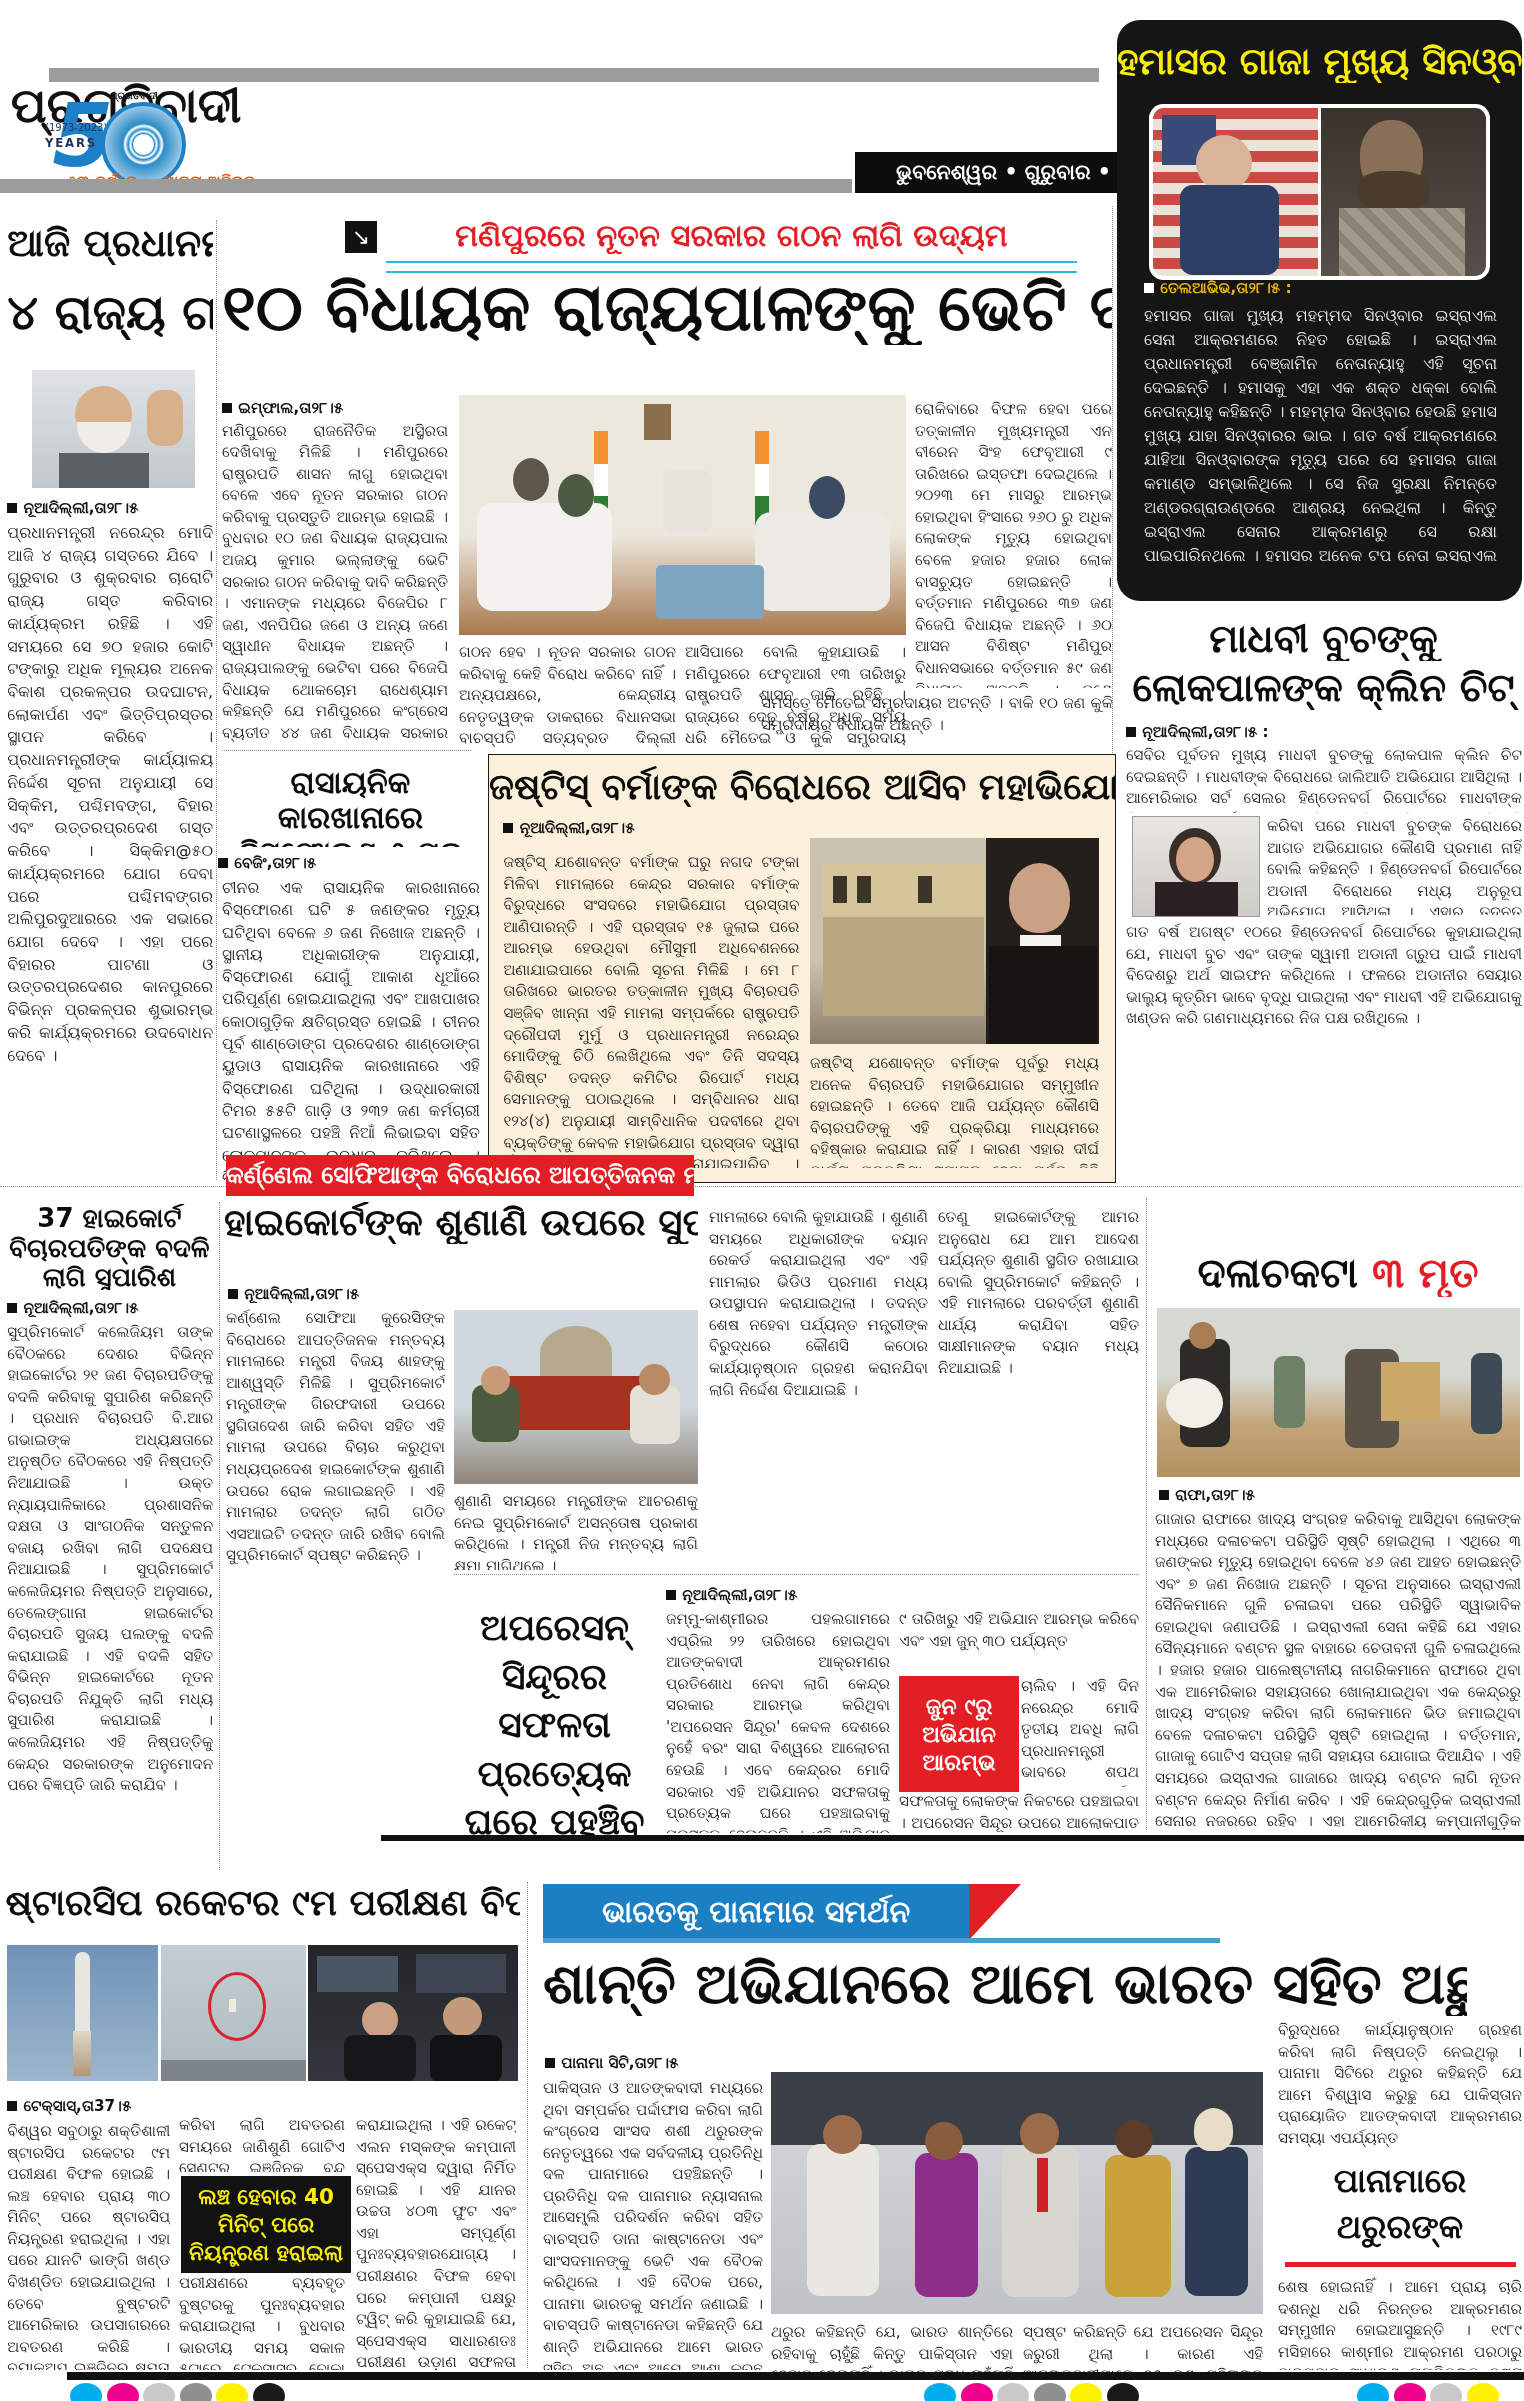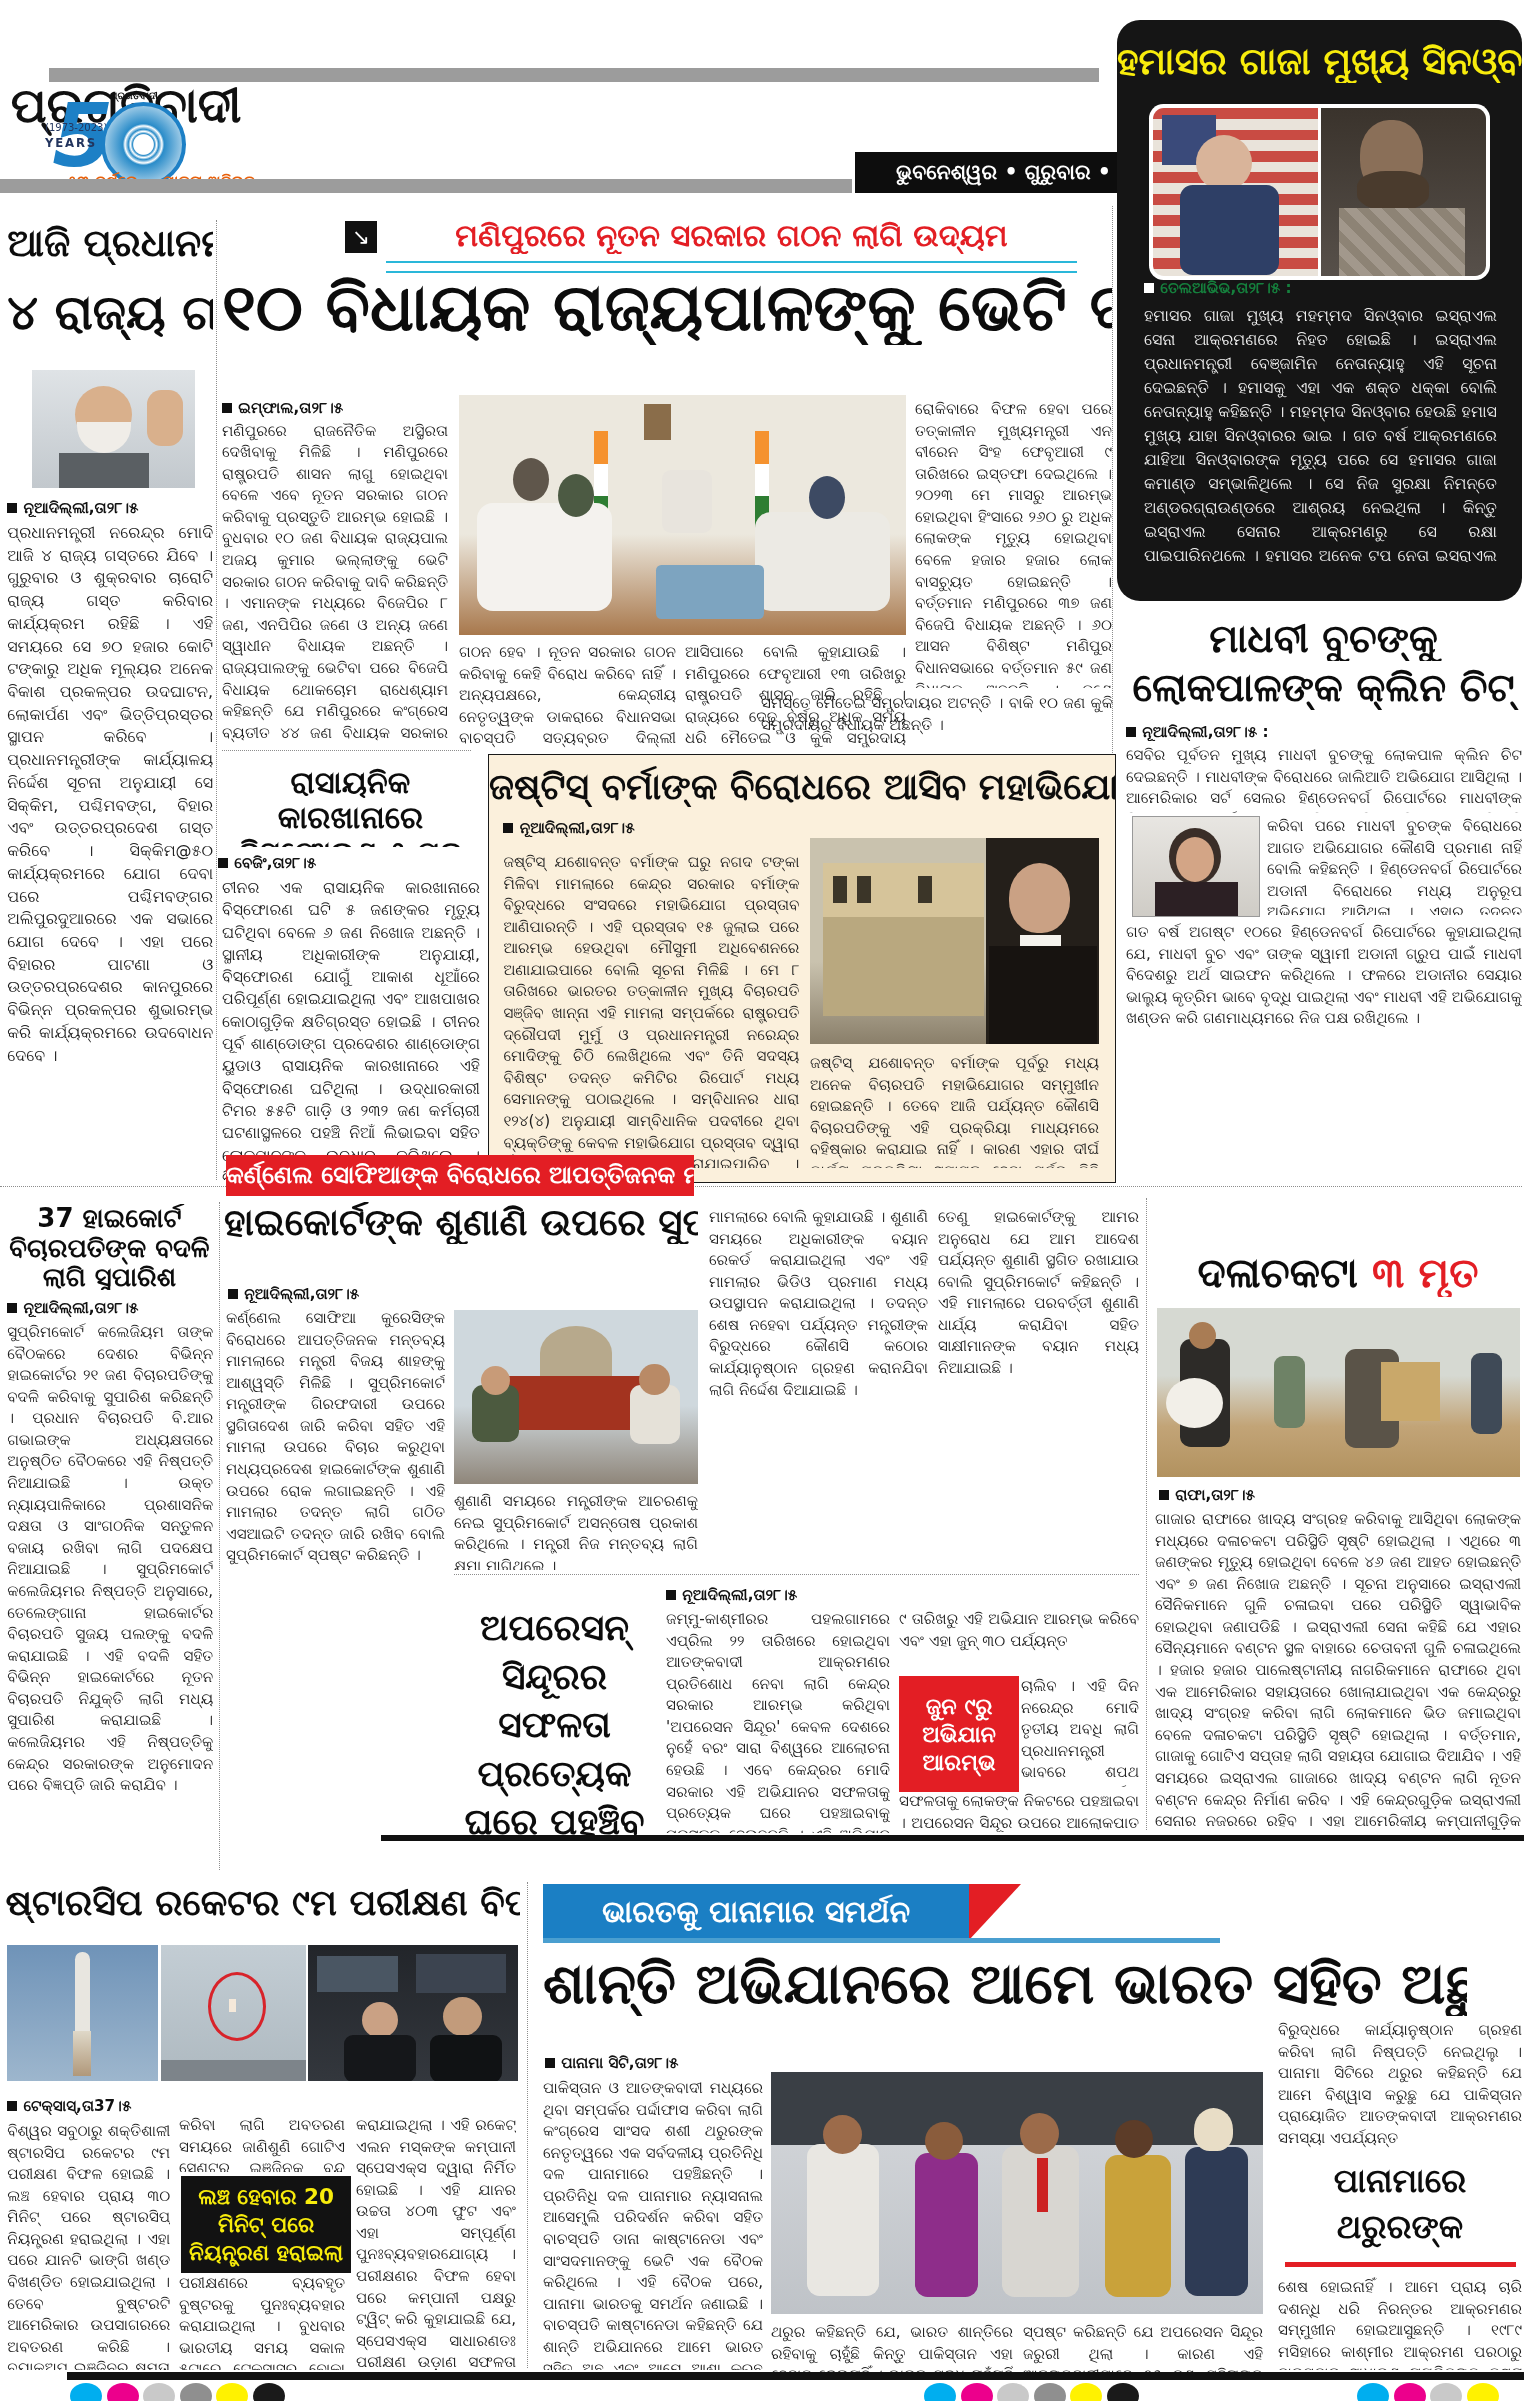--- a/index.html
+++ b/index.html
@@ -122,21 +122,21 @@
         <div class="abs" style="left:9px;top:7.2px;width:54px;height:50px;background:#3a4a7a"></div>
         <div class="abs" style="left:43px;top:27px;width:56px;height:56px;border-radius:50%;background:#d9b49a"></div>
         <div class="abs" style="left:27px;top:77px;width:99px;height:90px;border-radius:12.6px;background:#2e3f66"></div>
       </div>
       <div style="flex:1;position:relative;border-radius:0 10.8px 10.8px 0;overflow:hidden;background:linear-gradient(#3a332c,#57504a)">
         <div class="abs" style="left:39px;top:12.6px;width:63px;height:75px;border-radius:46%;background:#8a6f58"></div>
         <div class="abs" style="left:36px;top:63px;width:72px;height:39px;border-radius:40%;background:#4a3b2d"></div>
         <div class="abs" style="left:18px;top:100px;width:126px;height:72px;background:repeating-linear-gradient(45deg,#a2988c 0 9px,#8d8375 9px 18px)"></div>
       </div>
     </div>
-    <div class="dl" style="margin:196px 7px 0 27px;color:#15803d"><span class="sq" style="background:#fff"></span><span>ତେଲଆଭିଭ,ତା୨୮।୫ :</span></div>
+    <div class="dl" style="margin:196px 7px 0 27px;color:#eab308"><span class="sq" style="background:#fff"></span><span>ତେଲଆଭିଭ,ତା୨୮।୫ :</span></div>
     <div class="b" style="margin:7.2px 25px 0 27px;height:258px;color:#f0f0f0;font-size:16px;line-height:1.5">ହମାସର ଗାଜା ମୁଖ୍ୟ ମହମ୍ମଦ ସିନଓ୍ବାର ଇସ୍ରାଏଲ ସେନା ଆକ୍ରମଣରେ ନିହତ ହୋଇଛି । ଇସ୍ରାଏଲ ପ୍ରଧାନମନ୍ତ୍ରୀ ବେଞ୍ଜାମିନ ନେତାନ୍ୟାହୁ ଏହି ସୂଚନା ଦେଇଛନ୍ତି । ହମାସକୁ ଏହା ଏକ ଶକ୍ତ ଧକ୍କା ବୋଲି ନେତାନ୍ୟାହୁ କହିଛନ୍ତି । ମହମ୍ମଦ ସିନଓ୍ବାର ହେଉଛି ହମାସ ମୁଖ୍ୟ ଯାହା ସିନଓ୍ବାରର ଭାଇ । ଗତ ବର୍ଷ ଆକ୍ରମଣରେ ଯାହିଆ ସିନଓ୍ବାରଙ୍କ ମୃତ୍ୟୁ ପରେ ସେ ହମାସର ଗାଜା କମାଣ୍ଡ ସମ୍ଭାଳିଥିଲେ । ସେ ନିଜ ସୁରକ୍ଷା ନିମନ୍ତେ ଅଣ୍ଡରଗ୍ରାଉଣ୍ଡରେ ଆଶ୍ରୟ ନେଇଥିଲା । କିନ୍ତୁ ଇସ୍ରାଏଲ ସେନାର ଆକ୍ରମଣରୁ ସେ ରକ୍ଷା ପାଇପାରିନଥିଲେ । ହମାସର ଅନେକ ଟପ ନେତା ଇସ୍ରାଏଲ ସେନା ହାତରେ ପ୍ରାଣ ହରାଇଥିବା ବେଳେ ମହମ୍ମଦ ସିନଓ୍ବାର ବାକି ହମାସ ନେତାଙ୍କ ମଧ୍ୟରେ ସବୁଠାରୁ ଅଗ୍ରଣୀ ଥିଲେ ଏବଂ ତାଙ୍କୁ ଭବିଷ୍ୟତର ହମାସ ମୁଖ୍ୟ ଭାବେ ବିବେଚନା କରାଯାଉଥିଲା ।</div>
   </div>
 
   <div class="abs hl ctr nowrap" style="left:1126px;top:617px;width:395px;font-size:39px">ମାଧବୀ ବୁଚଙ୍କୁ</div>
   <div class="abs hl ctr nowrap" style="left:1126px;top:666px;width:395px;font-size:39px">ଲୋକପାଳଙ୍କ କ୍ଲିନ ଚିଟ୍</div>
   <div class="abs dl" style="left:1126px;top:723px;width:395px"><span class="sq"></span><span>ନୂଆଦିଲ୍ଲୀ,ତା୨୮।୫ :</span></div>
   <div class="abs b" style="left:1126px;top:745px;width:396px;height:68px">ସେବିର ପୂର୍ବତନ ମୁଖ୍ୟ ମାଧବୀ ବୁଚଙ୍କୁ ଲୋକପାଳ କ୍ଲିନ ଚିଟ ଦେଇଛନ୍ତି । ମାଧବୀଙ୍କ ବିରୋଧରେ ଜାଲିଆତି ଅଭିଯୋଗ ଆସିଥିଲା । ଆମେରିକାର ସର୍ଟ ସେଲର ହିଣ୍ଡେନବର୍ଗ ରିପୋର୍ଟରେ ମାଧବୀଙ୍କ ବିରୋଧରେ ମାର୍କେଟ୍‌କୁ ପ୍ରଭାବିତ କରିବା ନିମନ୍ତେ ଜାଲିଆତି ଅଭିଯୋଗ ଆସିଥିଲା । ଏ ସମ୍ପର୍କରେ ତଦନ୍ତ ନିମନ୍ତେ ଲୋକପାଳଙ୍କୁ ନିକଟରେ ମାମଲା ରୁଜୁ ହୋଇଥିଲା । ଲୋକପାଳ ଏହାର ତଦନ୍ତ</div>
   <div class="photo" style="left:1132px;top:816px;width:126px;height:99px;background:linear-gradient(#e8e6e2,#cfccc6);border:0.9px solid #999">
     <div class="abs" style="left:36px;top:10.8px;width:52px;height:57px;border-radius:50%;background:#3a2e28"></div>
     <div class="abs" style="left:43px;top:20px;width:38px;height:45px;border-radius:50%;background:#d3a586"></div>
@@ -204,21 +204,21 @@
       <div class="abs" style="left:108px;top:9px;width:90px;height:39px;background:#3c4450"></div>
       <div class="abs" style="left:54px;top:57px;width:36px;height:36px;border-radius:50%;background:#caa184"></div>
       <div class="abs" style="left:135px;top:52px;width:39px;height:39px;border-radius:50%;background:#c29b7b"></div>
       <div class="abs" style="left:36px;top:90px;width:72px;height:47px;border-radius:9px;background:#15171a"></div>
       <div class="abs" style="left:122px;top:90px;width:72px;height:47px;border-radius:9px;background:#101214"></div>
     </div>
   </div>
   <div class="abs dl" style="left:7.2px;top:2097px;width:206px"><span class="sq"></span><span>ଟେକ୍ସାସ୍,ତା37।୫</span></div>
   <div class="abs b" style="left:7.2px;top:2121px;width:163px;height:249px">ବିଶ୍ୱର ସବୁଠାରୁ ଶକ୍ତିଶାଳୀ ଷ୍ଟାରସିପ ରକେଟର ୯ମ ପରୀକ୍ଷଣ ବିଫଳ ହୋଇଛି । ଲଞ୍ଚ ହେବାର ପ୍ରାୟ ୩୦ ମିନିଟ୍ ପରେ ଷ୍ଟାରସିପ୍ ନିୟନ୍ତ୍ରଣ ହରାଇଥିଲା । ଏହା ପରେ ଯାନଟି ଭାଙ୍ଗି ଖଣ୍ଡ ବିଖଣ୍ଡିତ ହୋଇଯାଇଥିଲା । ତେବେ ବୁଷ୍ଟରଟି ଆମେରିକାର ଉପସାଗରରେ ଅବତରଣ କରିଛି । ବ୍ୟାକଅପ୍ ଇଞ୍ଜିନର କ୍ଷମତା ପରୀକ୍ଷା</div>
   <div class="abs b" style="left:179px;top:2115px;width:166px;height:57px">କରିବା ଲାଗି ଅବତରଣ ସମୟରେ ଜାଣିଶୁଣି ଗୋଟିଏ ସେଣ୍ଟର ଇଞ୍ଜିନକୁ ବନ୍ଦ କରିଦିଆଯାଇଥିଲା । ଏହି ପରୀକ୍ଷଣରେ ପ୍ରଥମ ଥର ଲାଗି ସପ୍ତମ</div>
-  <div class="abs blackyellow" style="left:181px;top:2176px;width:163px;height:90px;font-size:21.5px;padding:3.6px">ଲଞ୍ଚ ହେବାର 20 ମିନିଟ୍ ପରେ ନିୟନ୍ତ୍ରଣ ହରାଇଲା</div>
+  <div class="abs blackyellow" style="left:181px;top:2176px;width:163px;height:90px;font-size:21.5px;padding:3.6px">ଲଞ୍ଚ ହେବାର 40 ମିନିଟ୍ ପରେ ନିୟନ୍ତ୍ରଣ ହରାଇଲା</div>
   <div class="abs b" style="left:179px;top:2273px;width:166px;height:97px">ପରୀକ୍ଷଣରେ ବ୍ୟବହୃତ ବୁଷ୍ଟରକୁ ପୁନଃବ୍ୟବହାର କରାଯାଇଥିଲା ।  ବୁଧବାର ଭାରତୀୟ ସମୟ ସକାଳ ୫ଟାରେ ଟେକ୍ସାସର ବୋକା ଚିକାରୁ ଷ୍ଟାରସିପ୍ ଉତକ୍ଷେପଣ</div>
   <div class="abs b" style="left:356px;top:2115px;width:160px;height:255px">କରାଯାଇଥିଲା । ଏହି ରକେଟ୍ ଏଲନ ମସ୍କଙ୍କ କମ୍ପାନୀ ସ୍ପେସଏକ୍ସ ଦ୍ୱାରା ନିର୍ମିତ ହୋଇଛି । ଏହି ଯାନର ଉଚ୍ଚତା ୪୦୩ ଫୁଟ ଏବଂ ଏହା ସମ୍ପୂର୍ଣ୍ଣ ପୁନଃବ୍ୟବହାରଯୋଗ୍ୟ । ପରୀକ୍ଷଣର ବିଫଳ ହେବା ପରେ କମ୍ପାନୀ ପକ୍ଷରୁ ଟ୍ୱିଟ୍ କରି କୁହାଯାଇଛି ଯେ, ସ୍ପେସଏକ୍ସ ସାଧାରଣତଃ ପରୀକ୍ଷଣ ଉଡ଼ାଣ ସଫଳତା ଭାବରେ ଉପସ୍ଥାପନ କରେ । ଏହିପରି ପରୀକ୍ଷଣରୁ ଆମେ ଯାହା ଶିଖୁ ତାହା ହିଁ ସଫଳତା ଆଣିଥାଏ । ଆଜିର ପରୀକ୍ଷଣ ଆମକୁ ଷ୍ଟାରସିପର ନିର୍ଭରଯୋଗ୍ୟତାକୁ ଉନ୍ନତ କରିବାରେ ସାହାଯ୍ୟ କରିବ ।</div>
 
   <div class="abs ctr nowrap" style="left:543px;top:1884px;width:426px;height:56px;background:#1b7fc4;color:#fff;font-size:30px;font-weight:800;line-height:56px;overflow:hidden">ଭାରତକୁ ପାନାମାର ସମର୍ଥନ</div>
   <div class="abs" style="left:969px;top:1884px;width:52px;height:56px;background:#e31e24;clip-path:polygon(0 0,100% 0,0 100%)"></div>
   <div class="abs" style="left:543px;top:1938px;width:677px;height:4.5px;background:#4a9fd0"></div>
   <div class="abs hl nowrap" style="left:543px;top:1952px;width:924px;font-size:56px">ଶାନ୍ତି ଅଭିଯାନରେ ଆମେ ଭାରତ ସହିତ ଅଛୁ</div>
   <div class="abs dl" style="left:545px;top:2054px;width:251px"><span class="sq"></span><span>ପାନାମା ସିଟି,ତା୨୮।୫</span></div>
   <div class="abs b" style="left:543px;top:2078px;width:220px;height:292px">ପାକିସ୍ତାନ ଓ ଆତଙ୍କବାଦୀ ମଧ୍ୟରେ ଥିବା ସମ୍ପର୍କର ପର୍ଦ୍ଦାଫାସ କରିବା ଲାଗି କଂଗ୍ରେସ ସାଂସଦ ଶଶୀ ଥରୁରଙ୍କ ନେତୃତ୍ୱରେ ଏକ ସର୍ବଦଳୀୟ ପ୍ରତିନିଧି ଦଳ ପାନାମାରେ ପହଞ୍ଚିଛନ୍ତି । ପ୍ରତିନିଧି ଦଳ ପାନାମାର ନ୍ୟାସନାଲ ଆସେମ୍ବ୍ଲି ପରିଦର୍ଶନ କରିବା ସହିତ ବାଚସ୍ପତି ଡାନା କାଷ୍ଟାନେଡା ଏବଂ ସାଂସଦମାନଙ୍କୁ ଭେଟି ଏକ ବୈଠକ କରିଥିଲେ । ଏହି ବୈଠକ ପରେ, ପାନାମା ଭାରତକୁ ସମର୍ଥନ ଜଣାଇଛି । ବାଚସ୍ପତି କାଷ୍ଟାନେଡା କହିଛନ୍ତି ଯେ ଶାନ୍ତି ଅଭିଯାନରେ ଆମେ ଭାରତ ସହିତ ଅଛୁ ଏବଂ ଆମେ ଆଶା କରୁଛୁ ଯେ ଆମେ ଆତଙ୍କବାଦକୁ ପରାସ୍ତ କରିପାରିବୁ । କାଷ୍ଟାନେଡାଙ୍କ ସହ ସାକ୍ଷାତକାରରେ ଥରୁର କହିଥିଲେ ଯେ ଆମେ ସମସ୍ତେ ଭିନ୍ନ ଭିନ୍ନ ରାଜନୈତିକ ପୃଷ୍ଠଭୂମି ଓ ଭାରତର ବିଭିନ୍ନ ଅଂଶରୁ ଆସିଛୁ କିନ୍ତୁ ଜାତୀୟ ଉଦ୍ଦେଶ୍ୟରେ ଆମେ ଏକଜୁଟ୍ ।  ଏହି ବୈଠକରେ କଂଗ୍ରେସ ସାଂସଦ ଶଶୀ</div>
   <div class="photo" style="left:771px;top:2072px;width:492px;height:242px;background:linear-gradient(#3a3f45 30%,#cfd2d6 30%,#bfc3c8 100%)">

